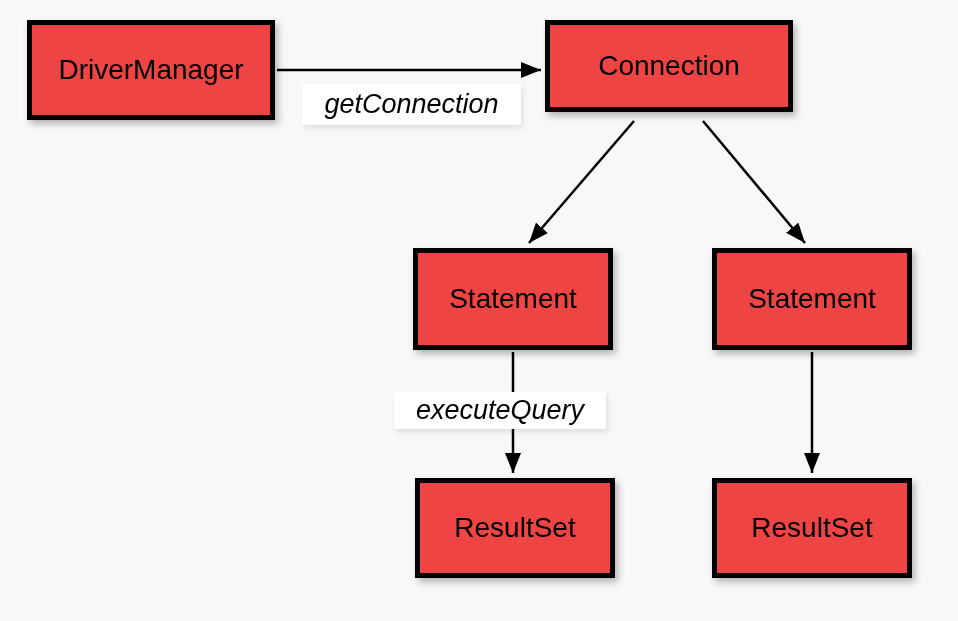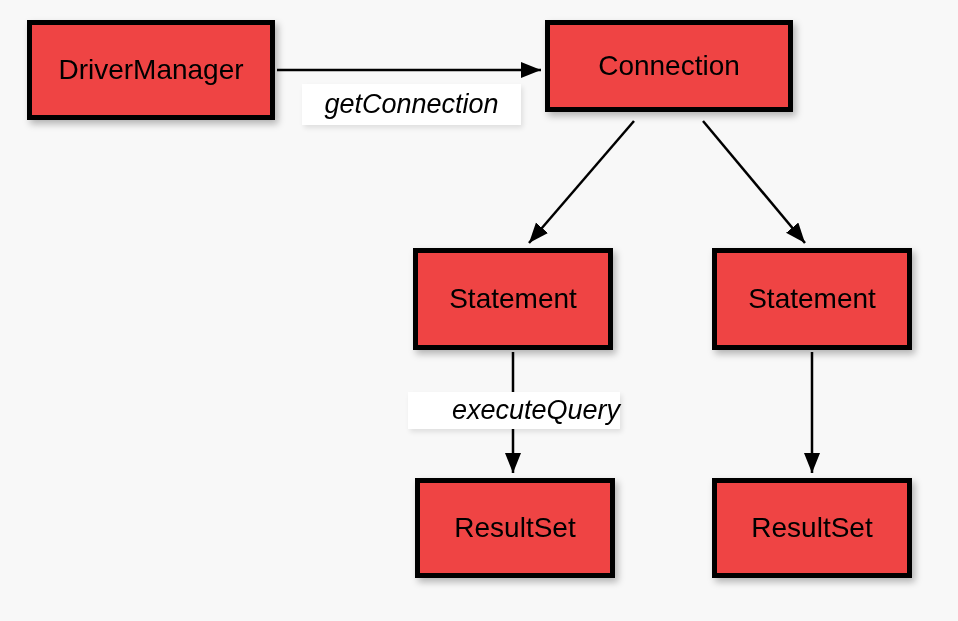--- a/index.html
+++ b/index.html
@@ -53,21 +53,21 @@
   
   .n-drivermanager { left: 27px;  top: 20px;  width: 248px; height: 100px; }
   .n-connection    { left: 545px; top: 20px;  width: 248px; height: 92px; }
   .n-statement-l   { left: 413px; top: 248px; width: 200px; height: 102px; }
   .n-statement-r   { left: 712px; top: 248px; width: 200px; height: 102px; }
   .n-resultset-l   { left: 415px; top: 478px; width: 200px; height: 100px; }
   .n-resultset-r   { left: 712px; top: 478px; width: 200px; height: 100px; }
   
   .l-getconnection   { left: 302px; top: 52px;  width: 219px; height: 41px; margin-top: 32px; }
   .l-createstatement { left: 462px; top: 158px; width: 241px; height: 36px; }
-  .l-executequery    { left: 408px; top: 392px; width: 212px; height: 37px; justify-content: flex-end; }
+  .l-executequery    { left: 394px; top: 392px; width: 212px; height: 37px; }
 </style>
 </head>
 <body>
 
 <div class="canvas">
 
   <svg class="edges" viewBox="0 0 958 621" xmlns="http://www.w3.org/2000/svg">
     <defs>
       <marker id="arrow" markerUnits="userSpaceOnUse" markerWidth="24" markerHeight="20" refX="20" refY="8" orient="auto">
         <path d="M0,0 L20,8 L0,16 Z" fill="#000000"></path>

